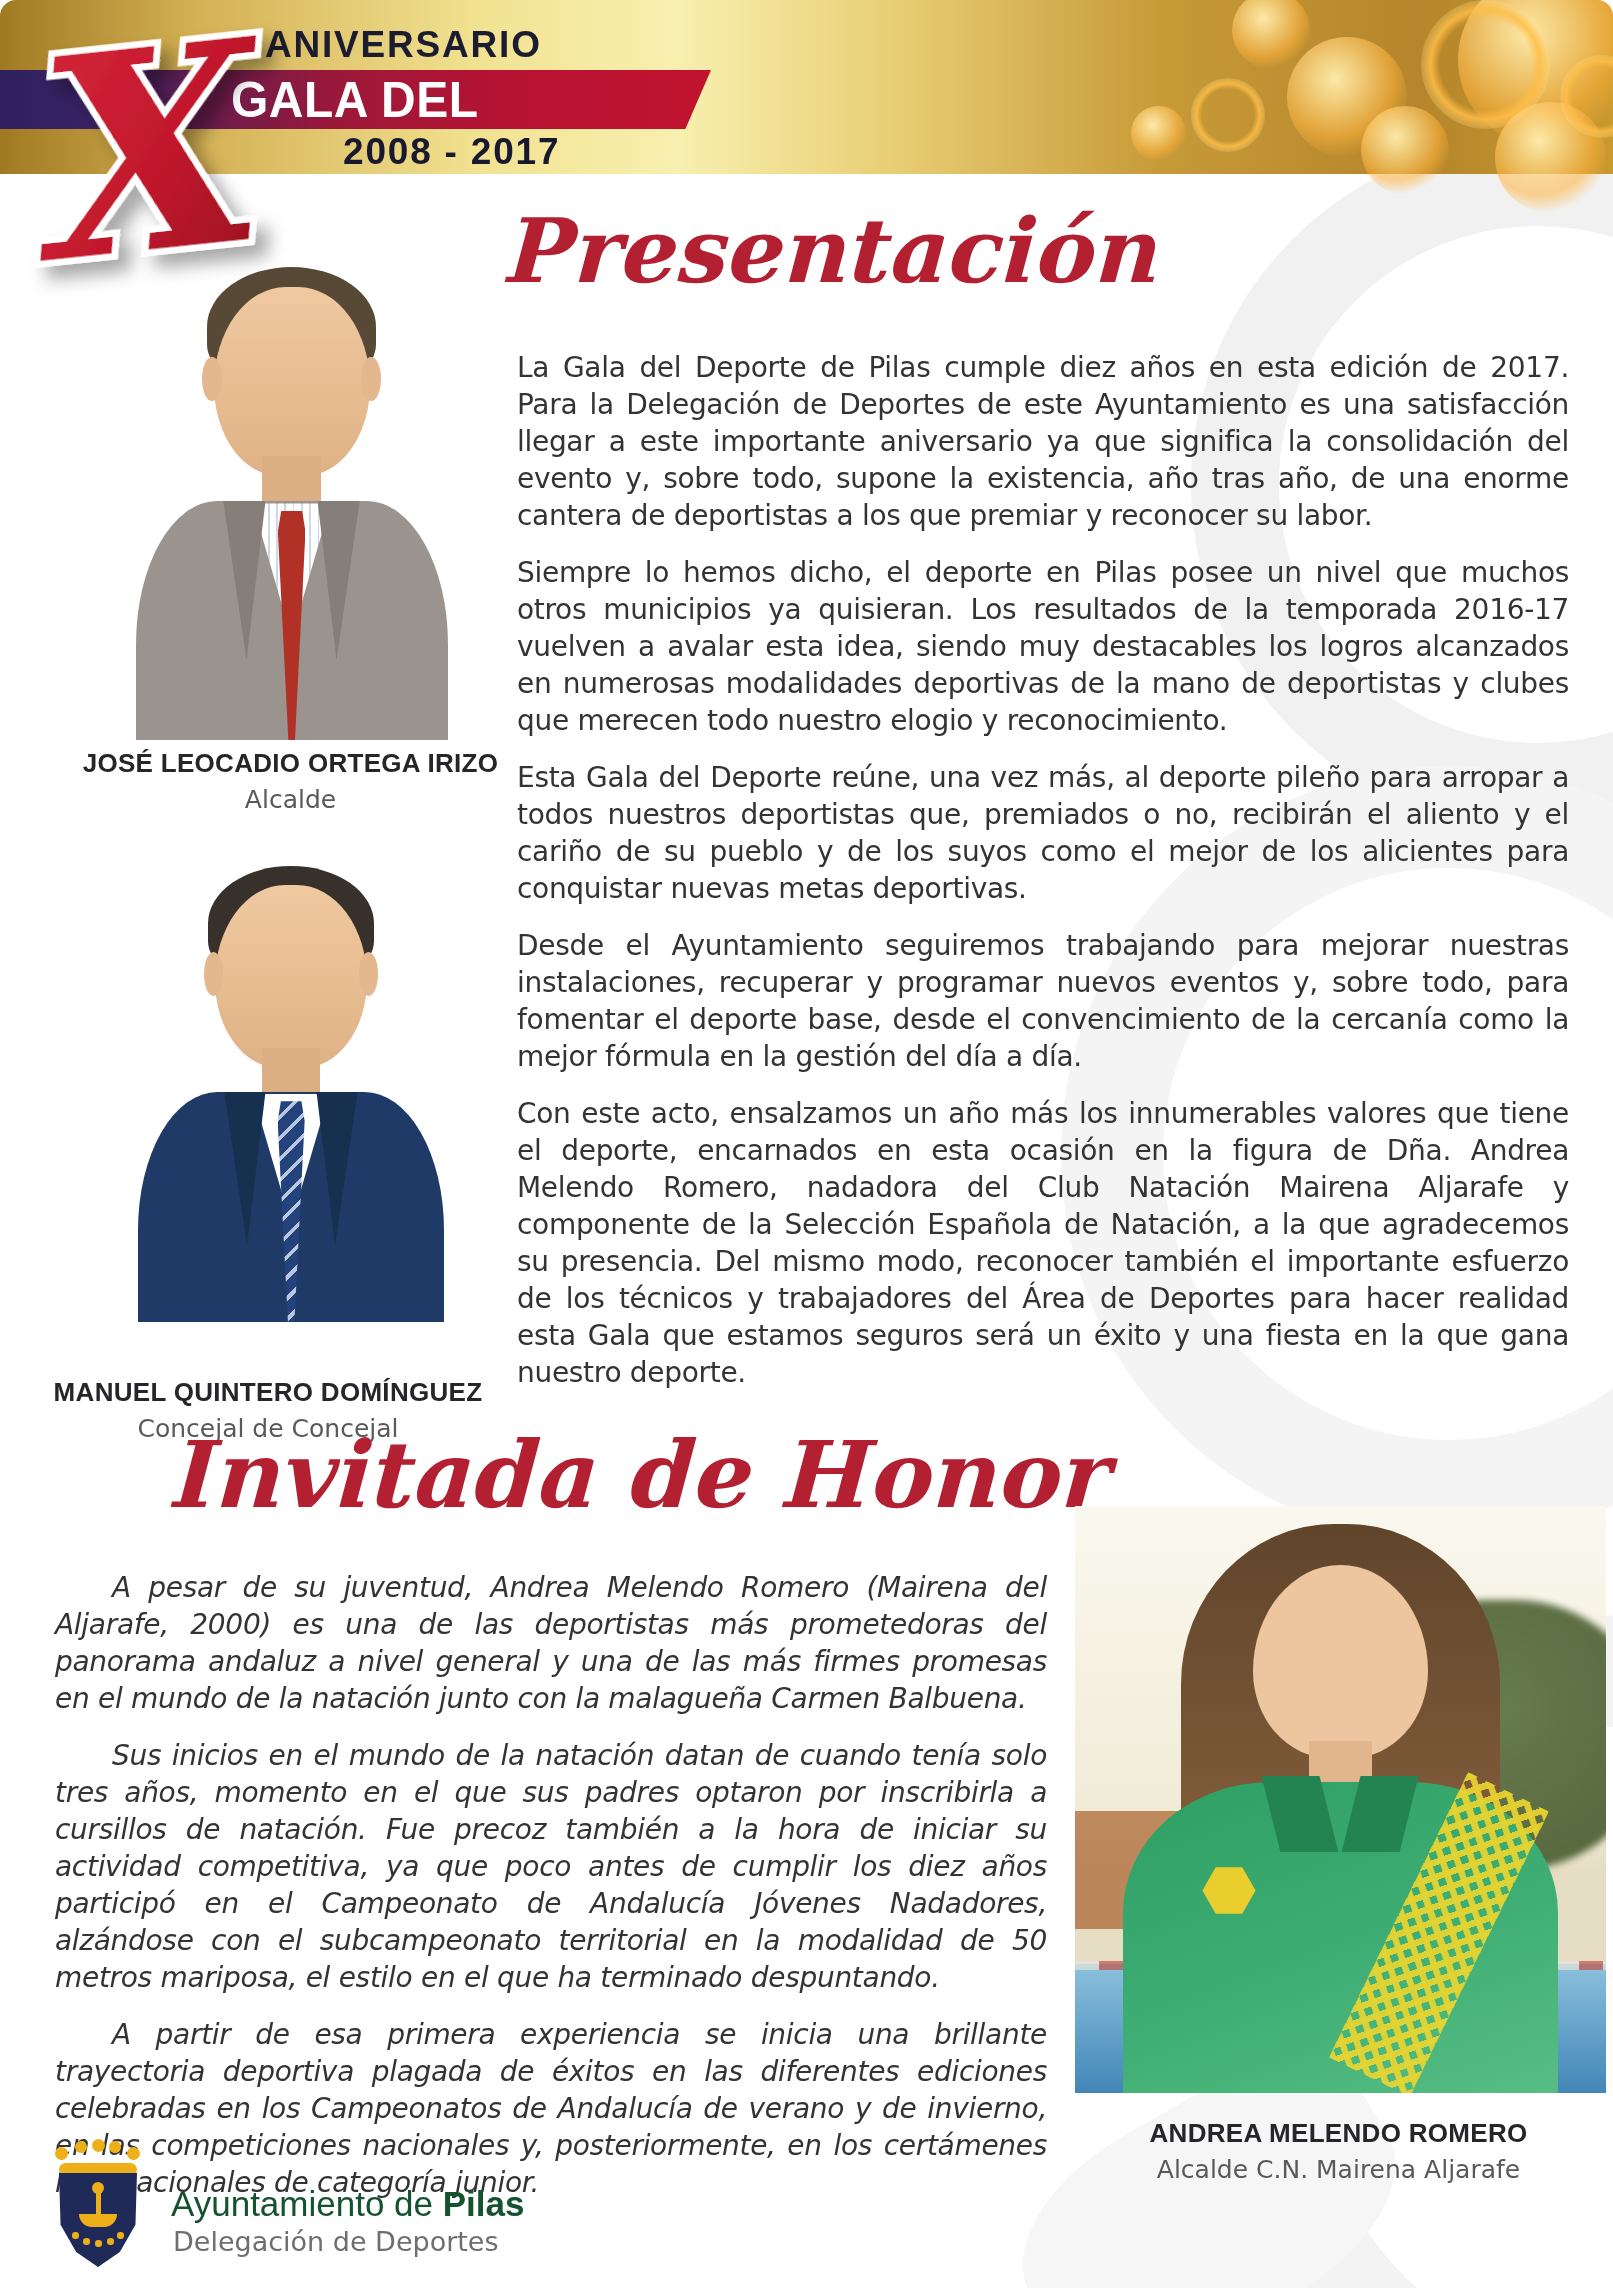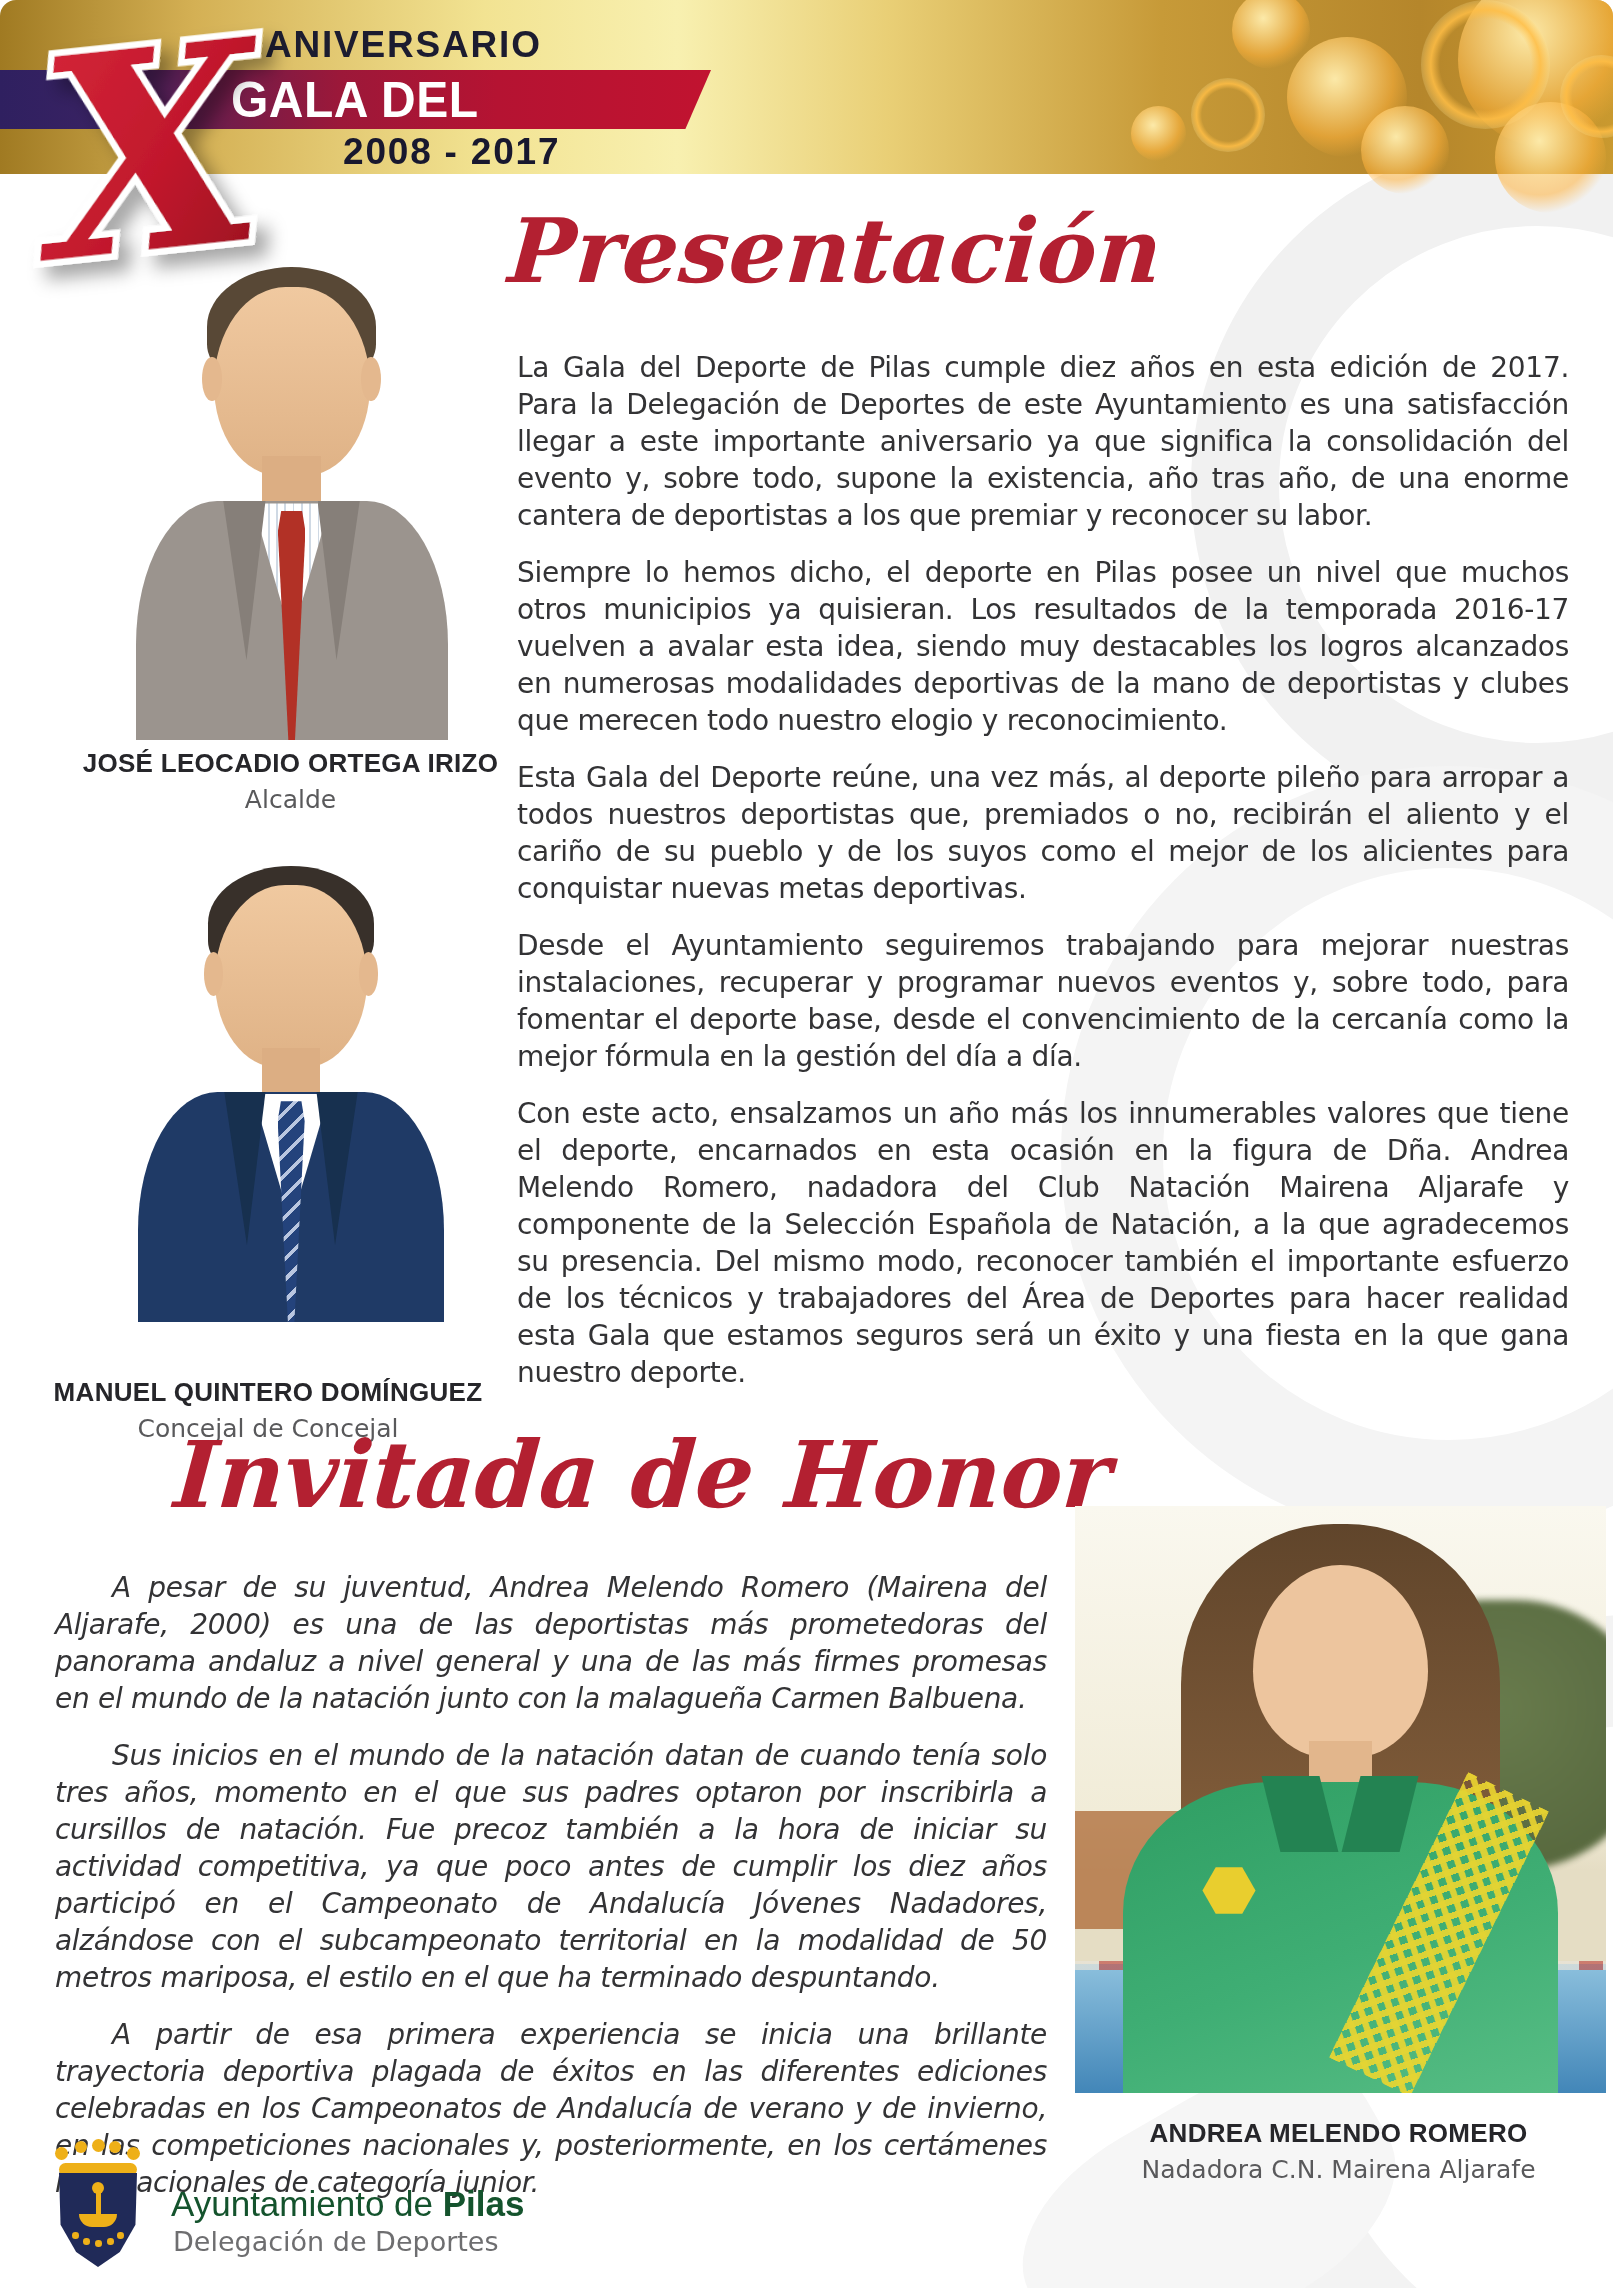--- a/index.html
+++ b/index.html
@@ -239,21 +239,21 @@
     <div class="pa-face"></div>
     <div class="pa-neck"></div>
     <div class="pa-polo"></div>
     <div class="pa-collar-l"></div>
     <div class="pa-collar-r"></div>
     <div class="pa-sash"></div>
     <div class="pa-logo"></div>
   </div>
   <div class="cap cap3">
     <div class="nm">ANDREA MELENDO ROMERO</div>
-    <div class="rl">Nadadora C.N. Mairena Aljarafe</div>
+    <div class="rl">Alcalde C.N. Mairena Aljarafe</div>
   </div>
 
   <div class="crown">
     <div class="crw-base"></div>
     <div class="crw-d1"></div>
     <div class="crw-d2"></div>
     <div class="crw-d3"></div>
     <div class="crw-d4"></div>
     <div class="crw-d5"></div>
   </div>

